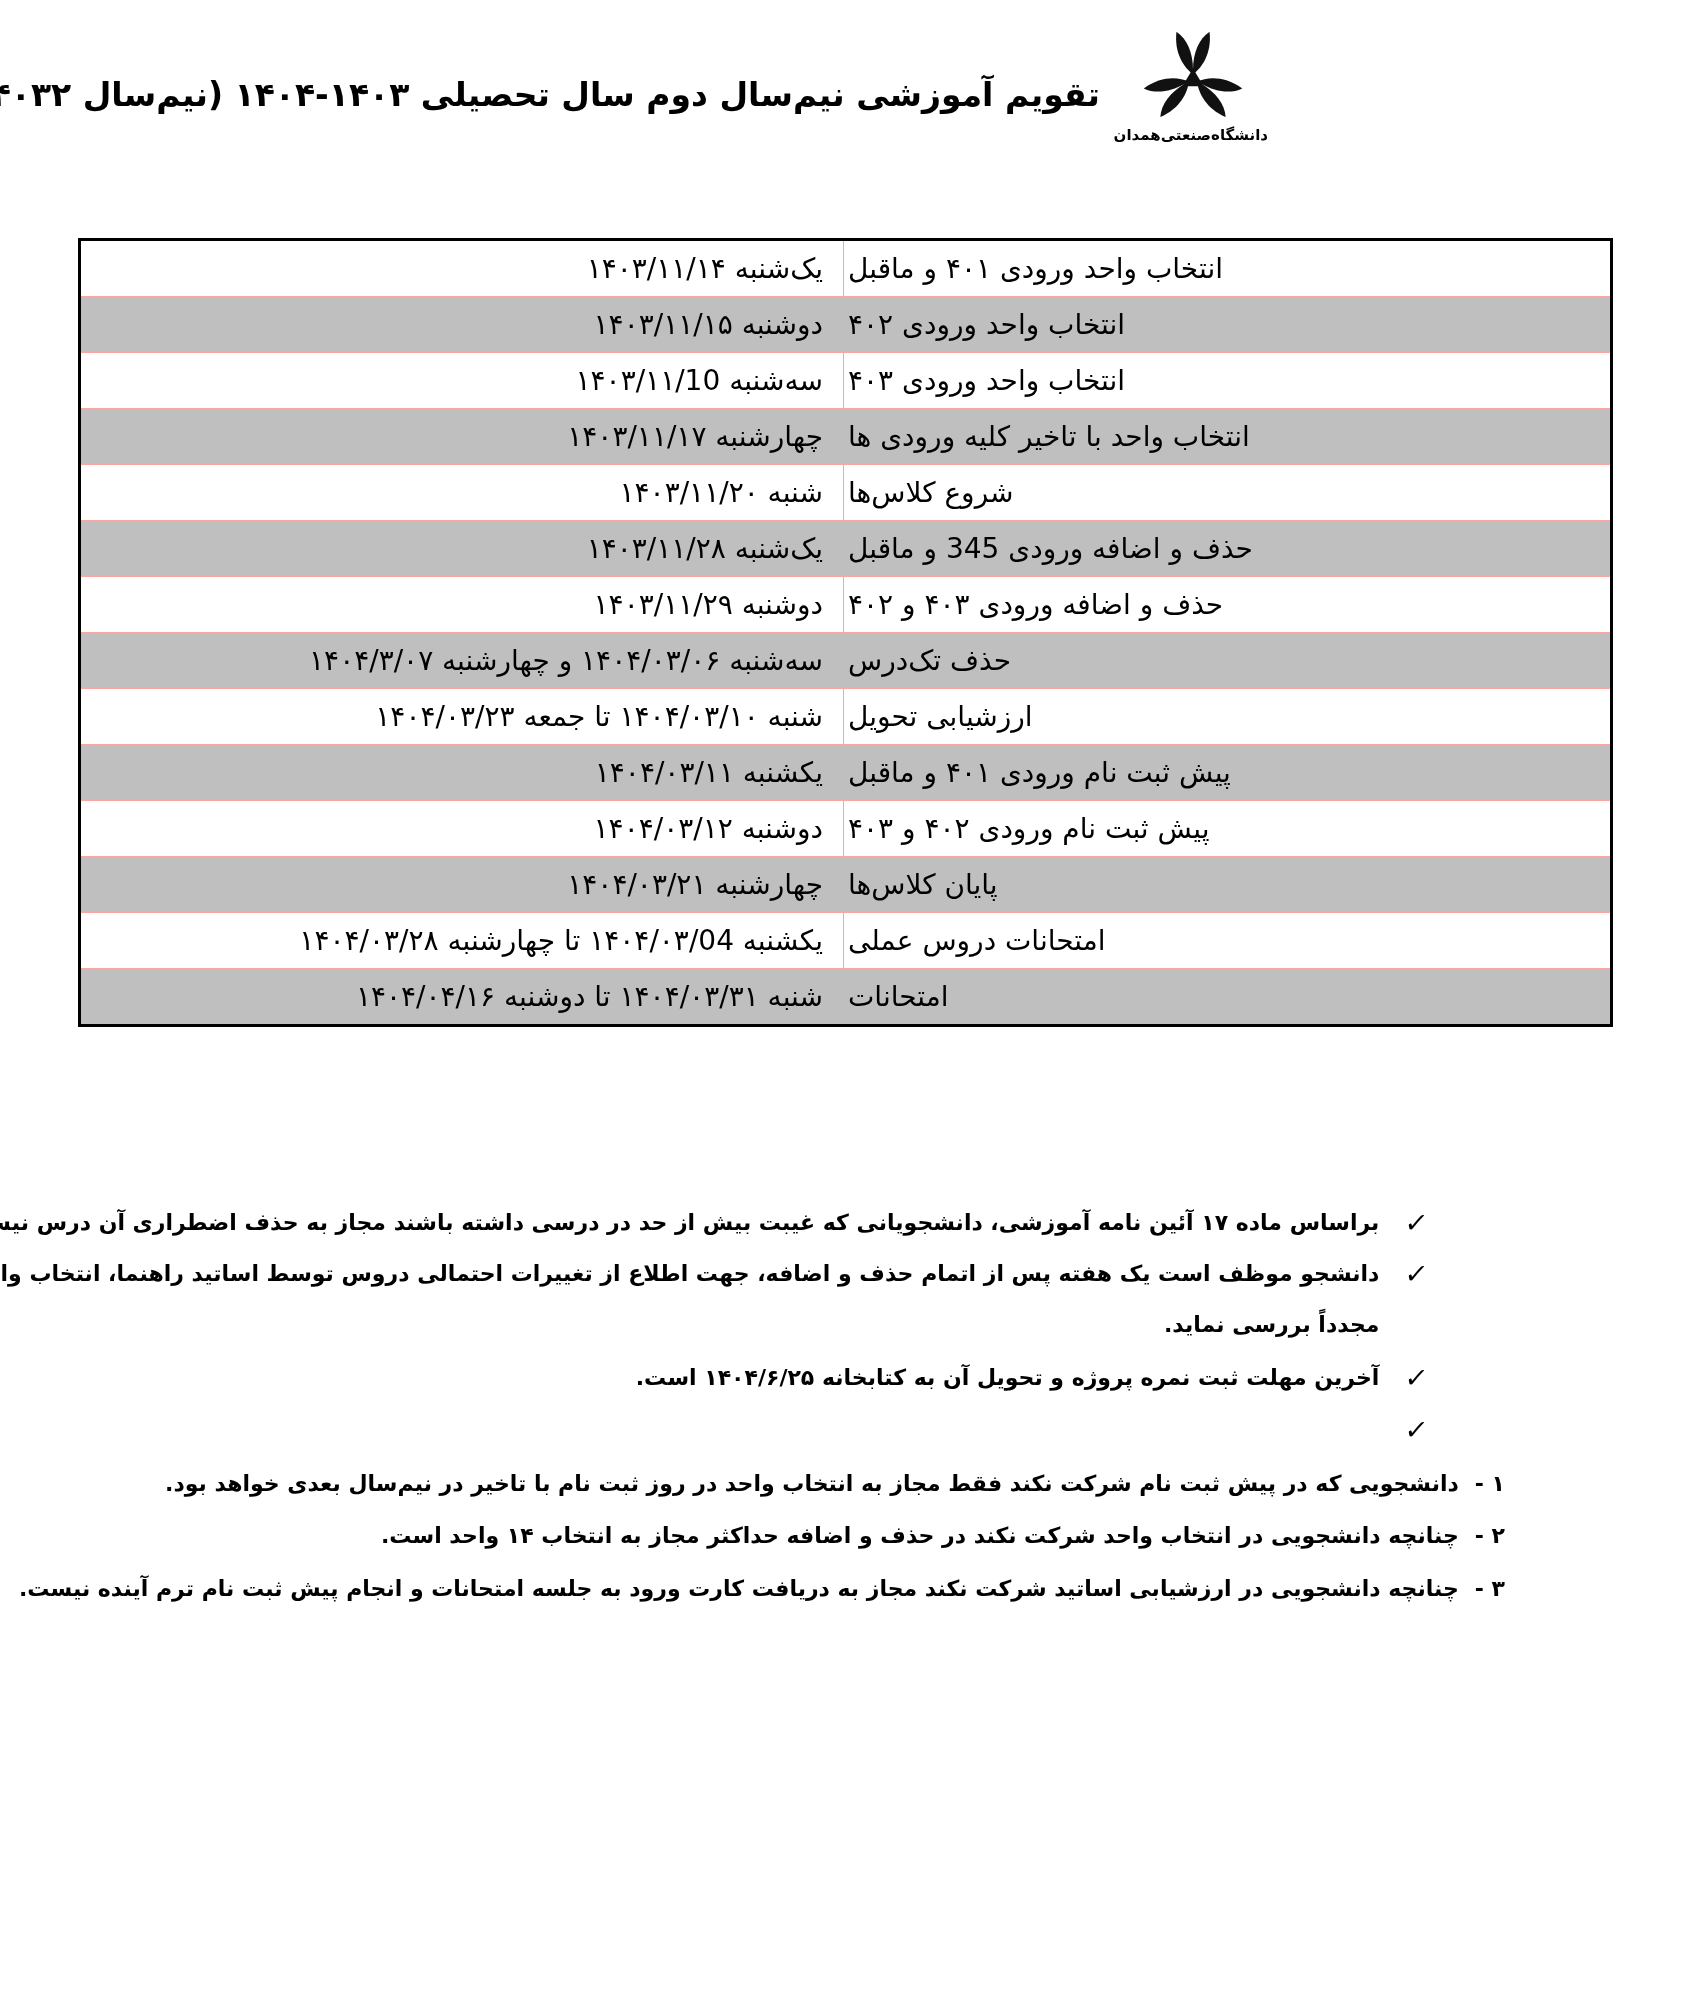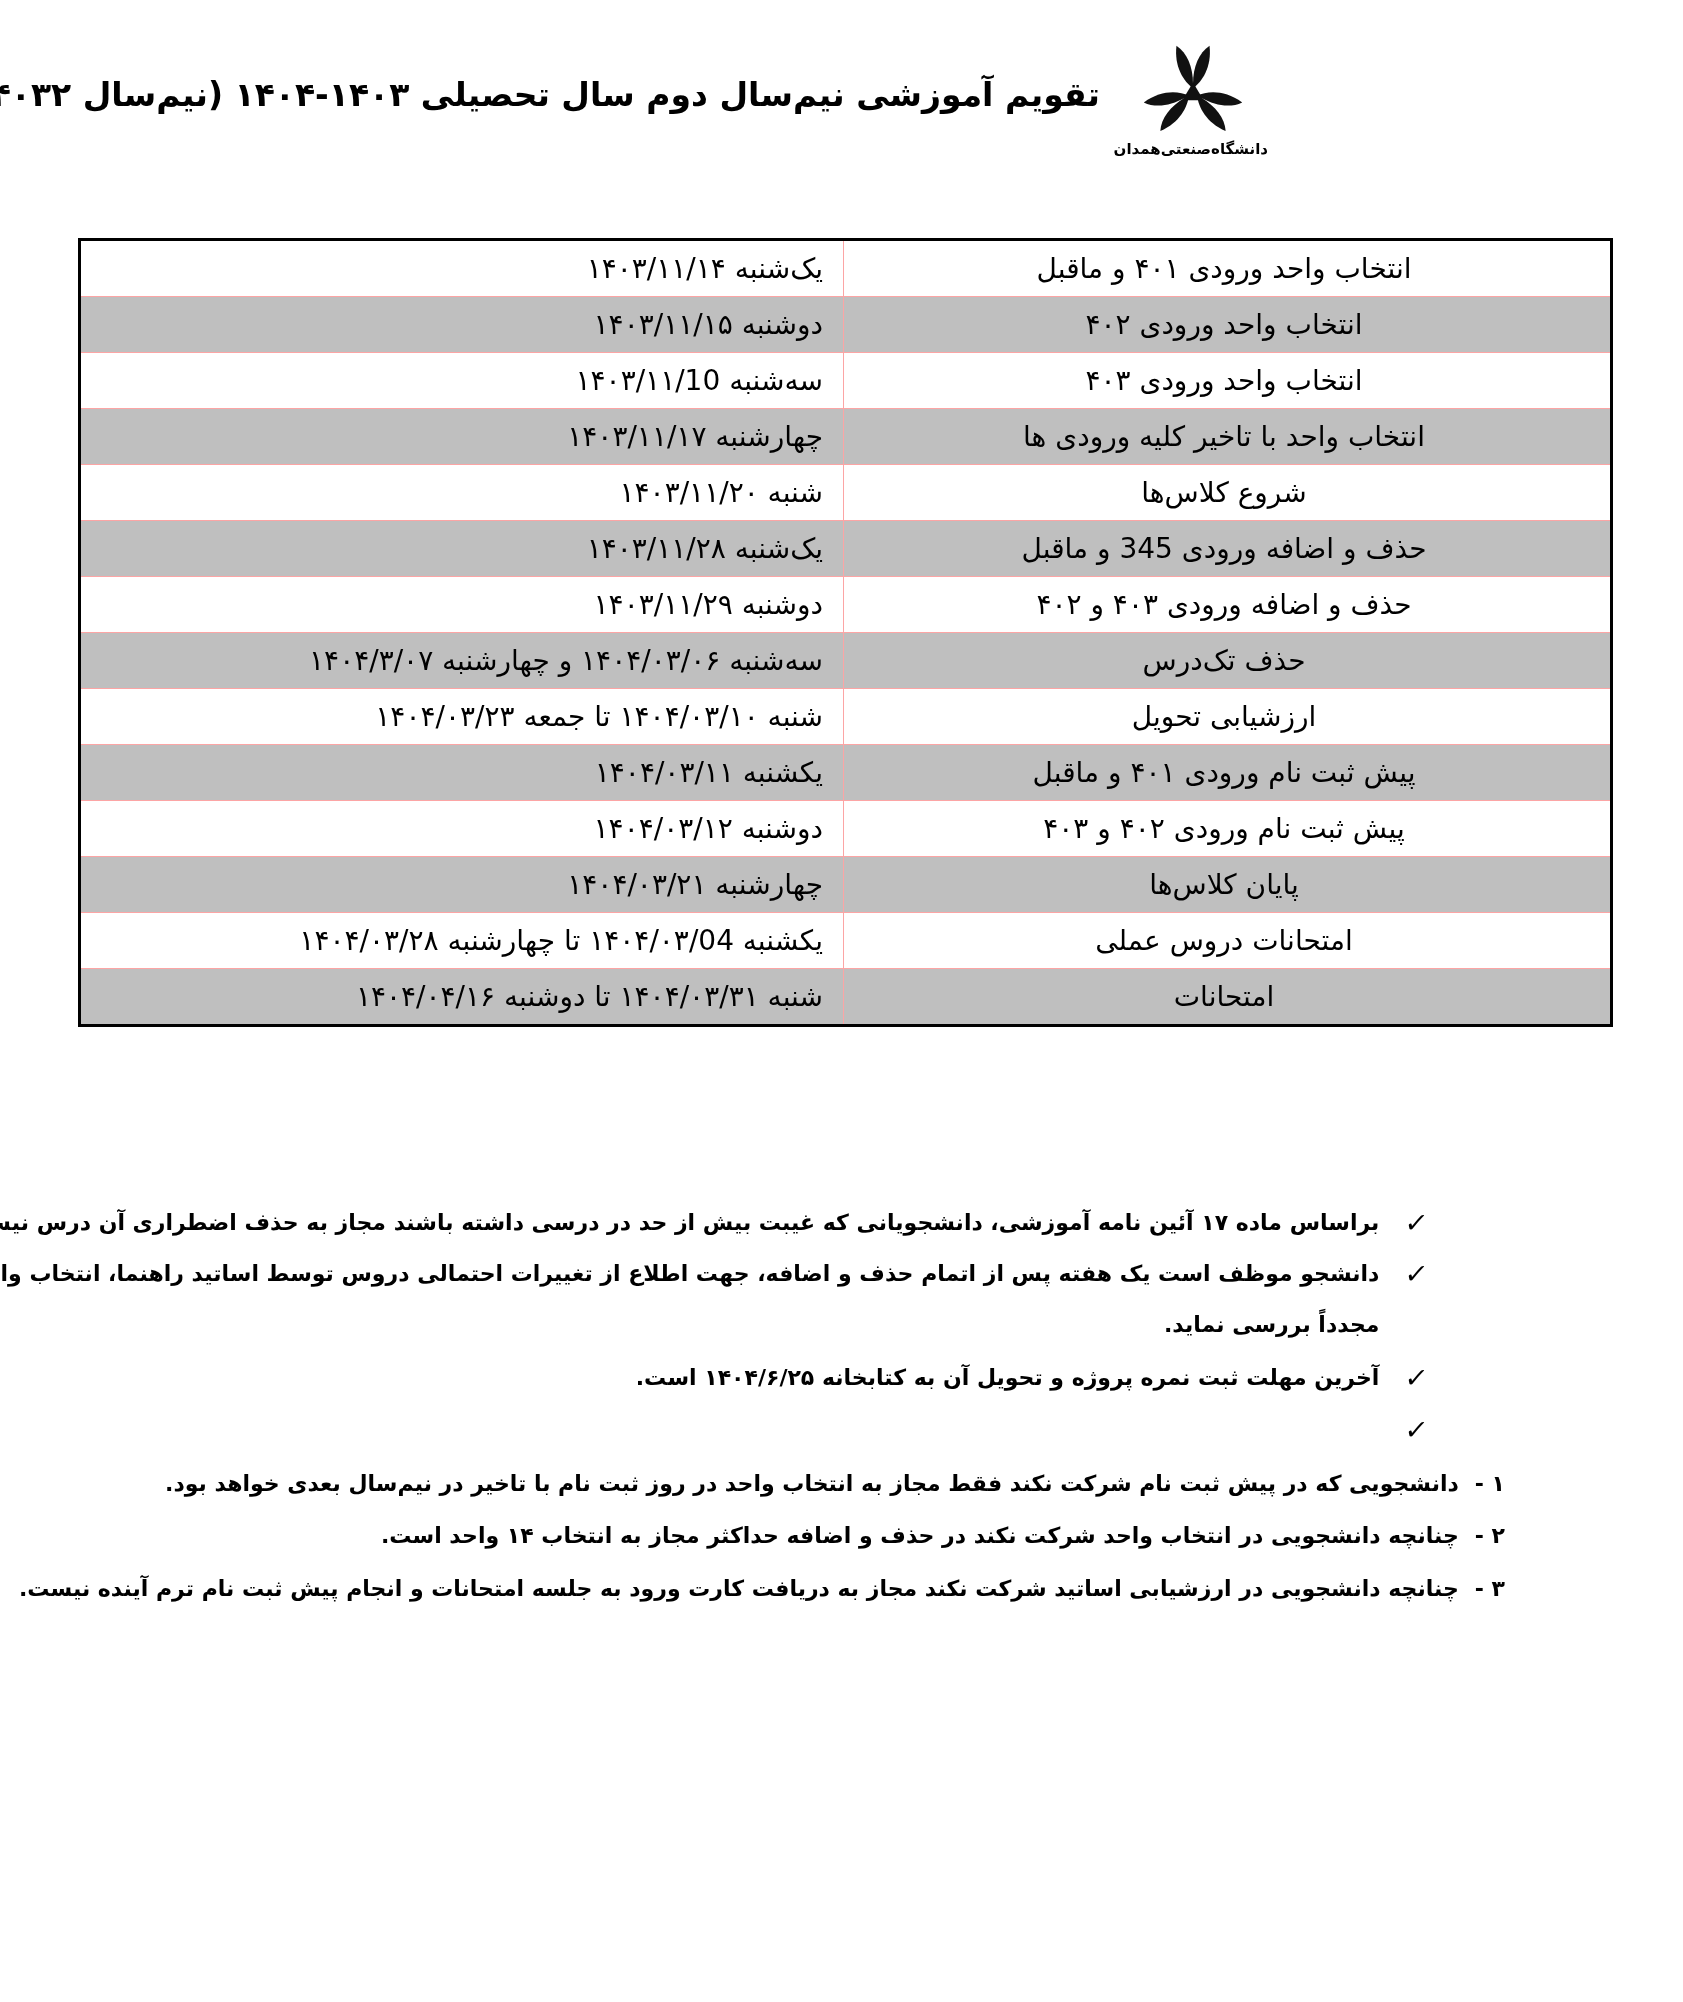--- a/index.html
+++ b/index.html
@@ -7,35 +7,35 @@
     position:relative; width:1683px; height:2002px; background:#ffffff;
     margin:0 auto; overflow:hidden; direction:rtl;
     font-family:"DejaVu Sans", sans-serif; color:#000;
   }
   
   .title{
     position:absolute; top:74px; left:110px; width:990px;
     text-align:center; font-size:33px; font-weight:bold; line-height:1.3;
     white-space:nowrap;
   }
-  .logo{ position:absolute; top:34px; left:1118px; width:150px; text-align:center; }
+  .logo{ position:absolute; top:20px; left:1118px; width:150px; text-align:center; }
   .logo svg{ display:block; margin:0 auto; }
   .logo-caption{ font-size:15px; font-weight:bold; margin-top:2px; white-space:nowrap; }
 
   
   .cal-wrap{ position:absolute; top:238px; left:78px; }
   table.cal{
     border-collapse:collapse; table-layout:fixed; width:1502px;
     border:3px solid #000;
   }
   table.cal td{
     border:1px solid #fca5a5; height:55px; vertical-align:middle;
     font-size:28px; overflow:hidden; white-space:nowrap;
   }
-  td.event{ width:752px; text-align:center; padding:0 10px 0 4px; }
+  td.event{ width:752px; text-align:left; padding:0 10px 0 4px; }
   td.date { width:738px; text-align:right; padding:0 20px 0 4px; }
   table.cal tr:nth-child(even) td{ background:#bfbfbf; }
 
   
   .note, .subnote{
     position:absolute; display:flex; align-items:flex-start;
     font-size:22px; font-weight:bold; white-space:nowrap;
   }
   .note{ right:255px; gap:26px; }
   .subnote{ right:178px; gap:16px; }

